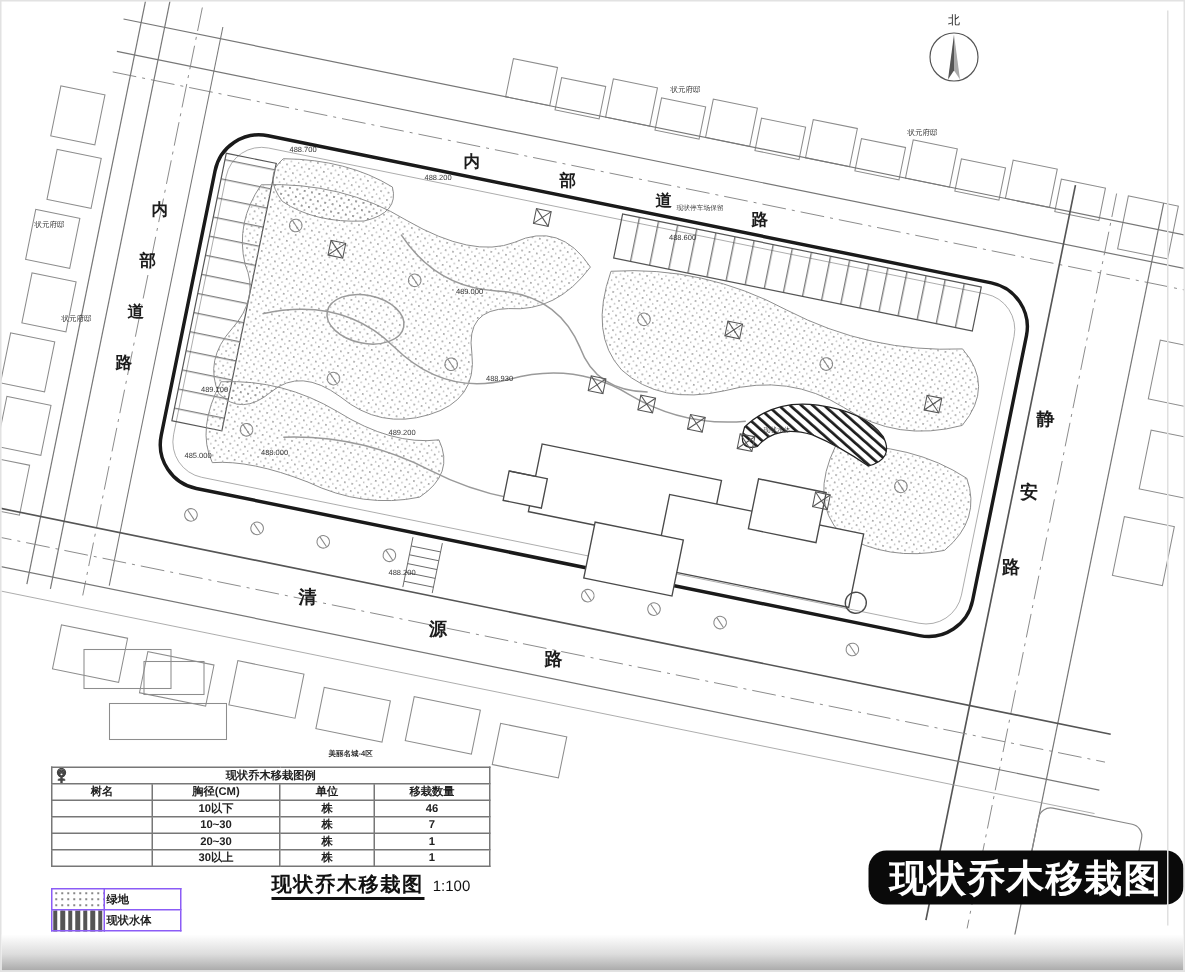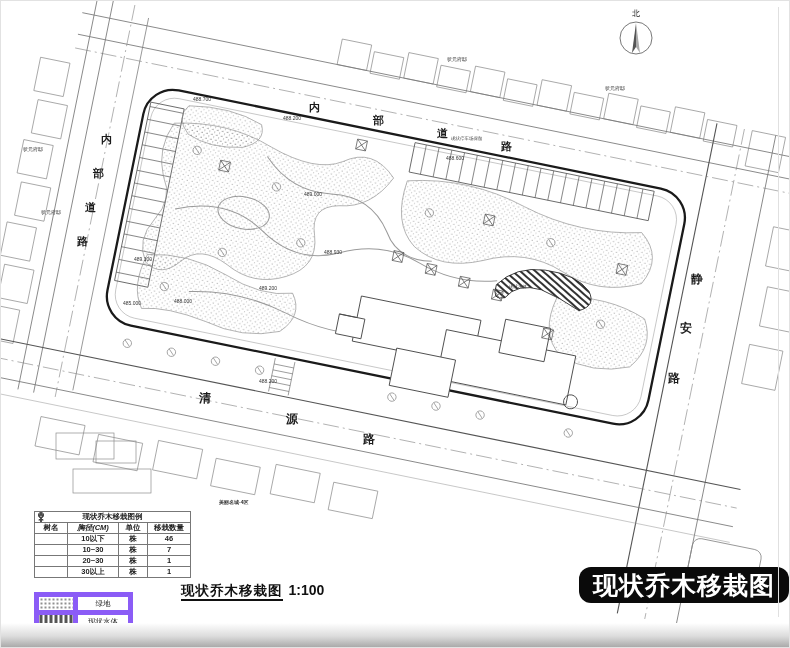--- a/index.html
+++ b/index.html
@@ -10,31 +10,31 @@
                background:linear-gradient(#ffffff 0%,#dcdcdc 55%,#aaaaaa 100%);}
   svg{position:absolute;left:0;top:0;}
   svg text{font-family:"Liberation Sans","DejaVu Sans",sans-serif;fill:#1c1c1c;}
   .roadchar{font-weight:bold;font-size:11px;}
   .roadchar-big{font-weight:bold;font-size:12px;}
   .tiny{font-size:5px;fill:#333;}
   .micro{font-size:4.5px;fill:#444;}
 
   
   .legend{position:absolute;left:33px;top:510px;border-collapse:collapse;font-size:7.5px;color:#222;}
-  .legend td,.legend th{border:1px solid #777;padding:0 2px;text-align:center;height:10px;line-height:10px;font-weight:bold;}
-  .legend .c-name{width:28px;margin-top:25px;} .legend .c-dbh{width:46px;font-style:italic;} .legend .c-unit{width:24px;} .legend .c-qty{width:38px;margin-left:35px;}
+  .legend td,.legend th{border:1px solid #777;padding:0 19px;text-align:center;height:10px;line-height:10px;font-weight:bold;}
+  .legend .c-name{width:28px;margin-top:25px;} .legend .c-dbh{width:46px;} .legend .c-unit{width:24px;} .legend .c-qty{width:38px;margin-left:35px;}
   .swatches{position:absolute;left:33px;top:591px;border-collapse:collapse;font-size:7.5px;color:#222;}
-  .swatches td{border:5px solid #8b5cf6;height:11px;line-height:11px;text-align:center;font-weight:normal;}
+  .swatches td{border:1px solid #8b5cf6;height:11px;line-height:11px;font-weight:bold;}
   .sw-box{width:32px;} .sw-label{width:48px;}
   .sw-green{background-image:radial-gradient(#888 0.7px,transparent 0.8px);background-size:4px 4px;}
   .sw-water{background:repeating-linear-gradient(90deg,#555 0 3px,#fff 3px 5px);}
 
   .title-block{position:absolute;left:180px;top:580px;color:#111;white-space:nowrap;}
   .title-main{font-size:13.5px;font-weight:bold;border-bottom:2px solid #111;padding-bottom:1px;letter-spacing:1px;}
-  .title-scale{font-size:14px;font-weight:bold;margin-left:6px;margin-top:36px;}
+  .title-scale{font-size:10px;font-weight:normal;margin-left:6px;margin-top:36px;}
 
   .stamp{position:absolute;left:578px;top:566px;width:210px;height:36px;background:#0a0a0a;border-radius:12px;
          display:flex;align-items:center;justify-content:center;color:#fff;font-size:25px;font-weight:bold;
          letter-spacing:1px;}
 </style>
 </head>
 <body>
 
 <div class="page">
 

